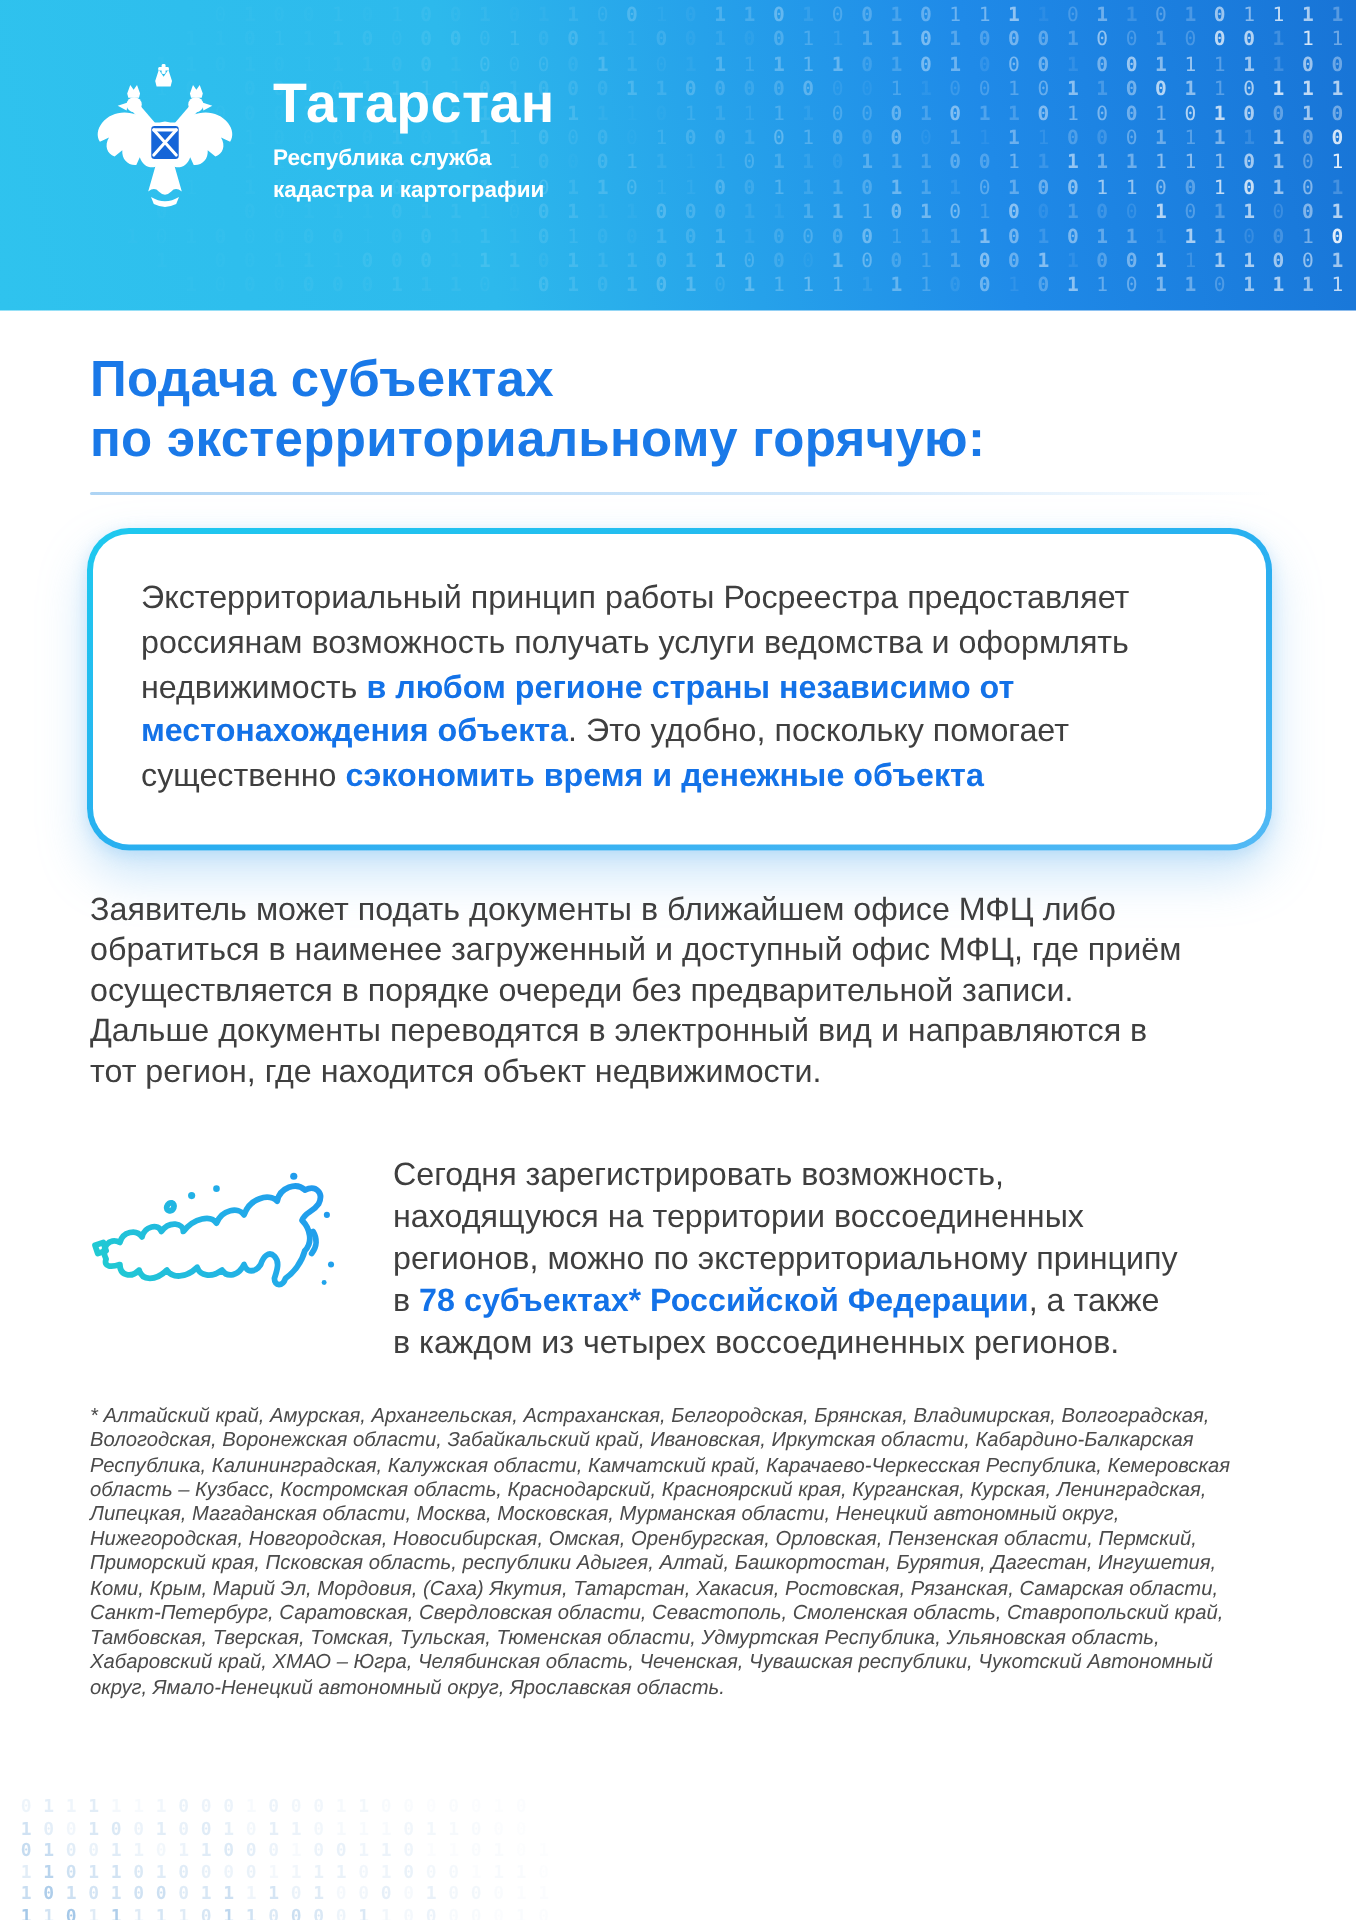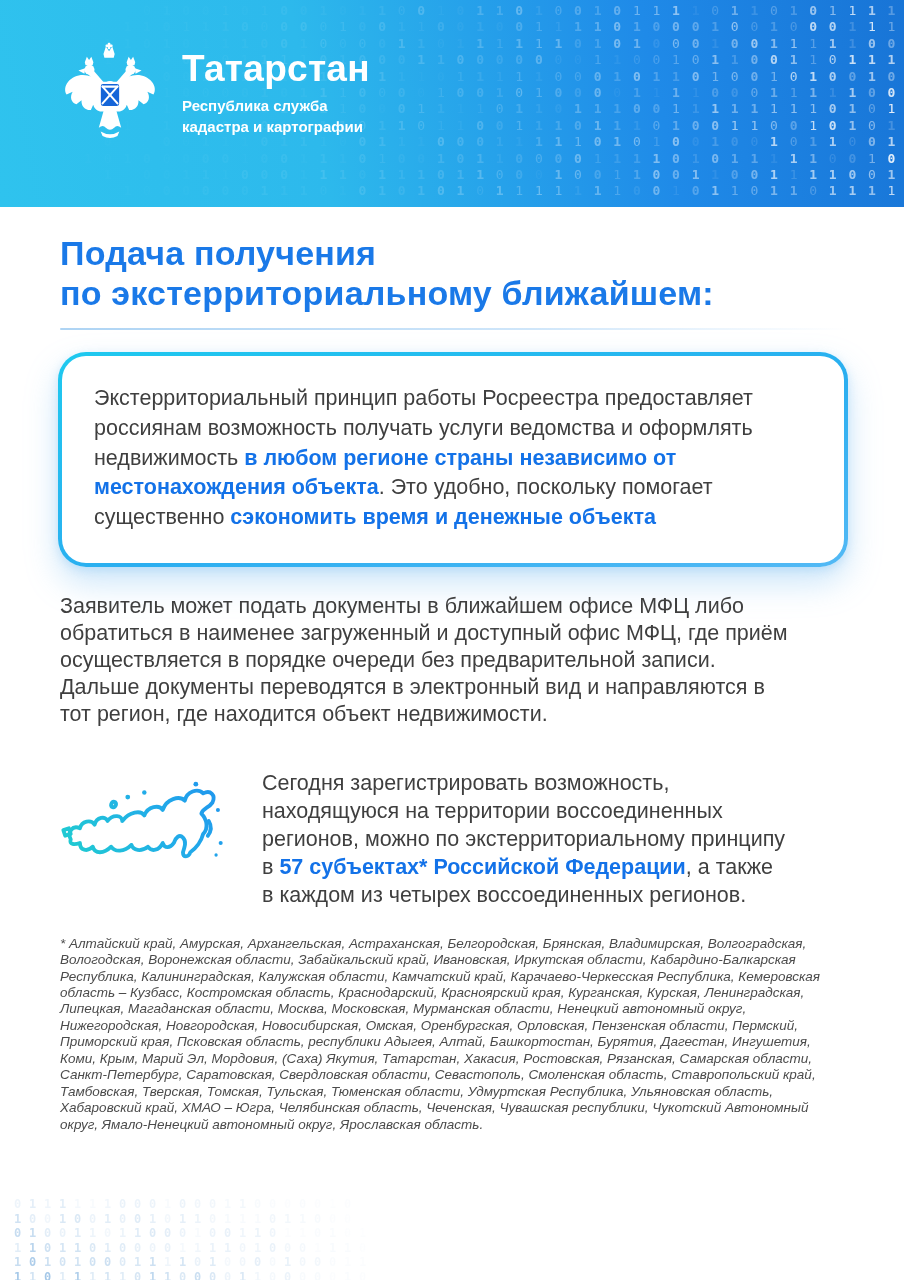--- a/index.html
+++ b/index.html
@@ -112,21 +112,21 @@
         <div class="brand-subtitle">
           <div>Республика служба</div>
           <div>кадастра и картографии</div>
         </div>
       </div>
     </div>
   </header>
 
   <main>
 
-    <h1 class="page-title"><span>Подача получения</span><br><span>по экстерриториальному ближайшем:</span></h1>
+    <h1 class="page-title"><span>Подача субъектах</span><br><span>по экстерриториальному горячую:</span></h1>
 
     <div class="title-rule"></div>
 
     <section class="infobox">
       <div class="infobox-inner">
         <p class="rich"><span>Экстерриториальный принцип работы Росреестра предоставляет
 россиянам возможность получать услуги ведомства и оформлять
 недвижимость </span><span class="accent">в любом регионе страны независимо от
 местонахождения объекта</span><span>. Это удобно, поскольку помогает
 существенно </span><span class="accent">сэкономить время и денежные объекта</span></p>
@@ -183,21 +183,21 @@
             <circle cx="152" cy="18" r="2.6"></circle>
             <circle cx="176" cy="46" r="2.2"></circle>
             <circle cx="179" cy="82" r="2.2"></circle>
             <circle cx="174" cy="95" r="1.8"></circle>
           </g>
         </svg>
       </div>
       <p class="rich map-text"><span>Сегодня зарегистрировать возможность,
 находящуюся на территории воссоединенных
 регионов, можно по экстерриториальному принципу
-в </span><span class="accent">57 субъектах* Российской Федерации</span><span>, а также
+в </span><span class="accent">78 субъектах* Российской Федерации</span><span>, а также
 в каждом из четырех воссоединенных регионов.</span></p>
     </section>
 
 
     <p class="footnote">* Алтайский край, Амурская, Архангельская, Астраханская, Белгородская, Брянская, Владимирская, Волгоградская, Вологодская, Воронежская области, Забайкальский край, Ивановская, Иркутская области, Кабардино-Балкарская Республика, Калининградская, Калужская области, Камчатский край, Карачаево-Черкесская Республика, Кемеровская область – Кузбасс, Костромская область, Краснодарский, Красноярский края, Курганская, Курская, Ленинградская, Липецкая, Магаданская области, Москва, Московская, Мурманская области, Ненецкий автономный округ, Нижегородская, Новгородская, Новосибирская, Омская, Оренбургская, Орловская, Пензенская области, Пермский, Приморский края, Псковская область, республики Адыгея, Алтай, Башкортостан, Бурятия, Дагестан, Ингушетия, Коми, Крым, Марий Эл, Мордовия, (Саха) Якутия, Татарстан, Хакасия, Ростовская, Рязанская, Самарская области, Санкт-Петербург, Саратовская, Свердловская области, Севастополь, Смоленская область, Ставропольский край, Тамбовская, Тверская, Томская, Тульская, Тюменская области, Удмуртская Республика, Ульяновская область, Хабаровский край, ХМАО – Югра, Челябинская область, Чеченская, Чувашская республики, Чукотский Автономный округ, Ямало-Ненецкий автономный округ, Ярославская область.</p>
 
   </main>
 
   <div class="binary binary-bottom" id="binary-bottom">
       <div class="brow"><span style="opacity: 0.1;">0</span><span style="opacity: 0.16;">1</span><span style="opacity: 0.09;">1</span><span style="opacity: 0.17;">1</span><span style="opacity: 0.06;">1</span><span style="opacity: 0.04;">1</span><span style="opacity: 0.08;">1</span><span style="opacity: 0.12;">0</span><span style="opacity: 0.11;">0</span><span style="opacity: 0.11;">0</span><span style="opacity: 0.04;">1</span><span style="opacity: 0.11;">0</span><span style="opacity: 0.08;">0</span><span style="opacity: 0.08;">0</span><span style="opacity: 0.05;">1</span><span style="opacity: 0.07;">1</span><span style="opacity: 0.04;">0</span><span style="opacity: 0.03;">0</span><span style="opacity: 0.02;">0</span><span style="opacity: 0.03;">0</span><span style="opacity: 0.02;">0</span><span style="opacity: 0.01;">1</span><span style="opacity: 0.02;">0</span><span style="opacity: 0;">0</span></div>

